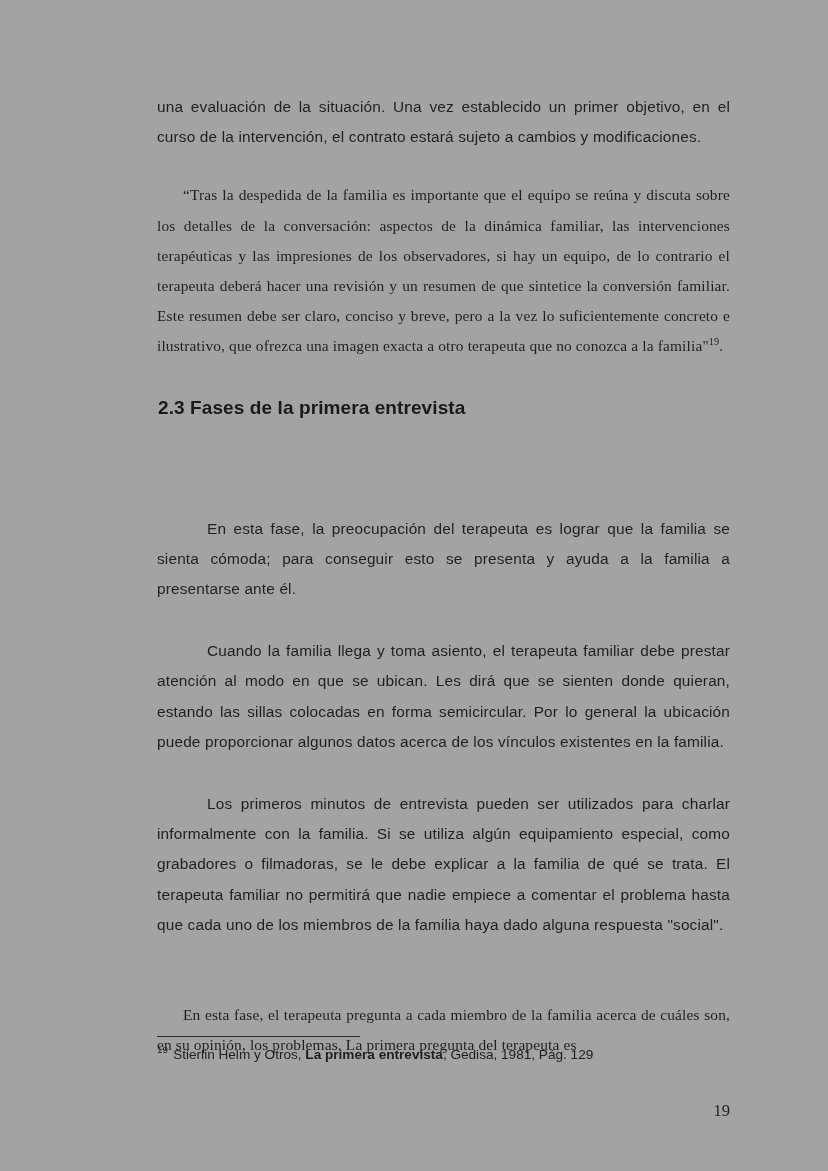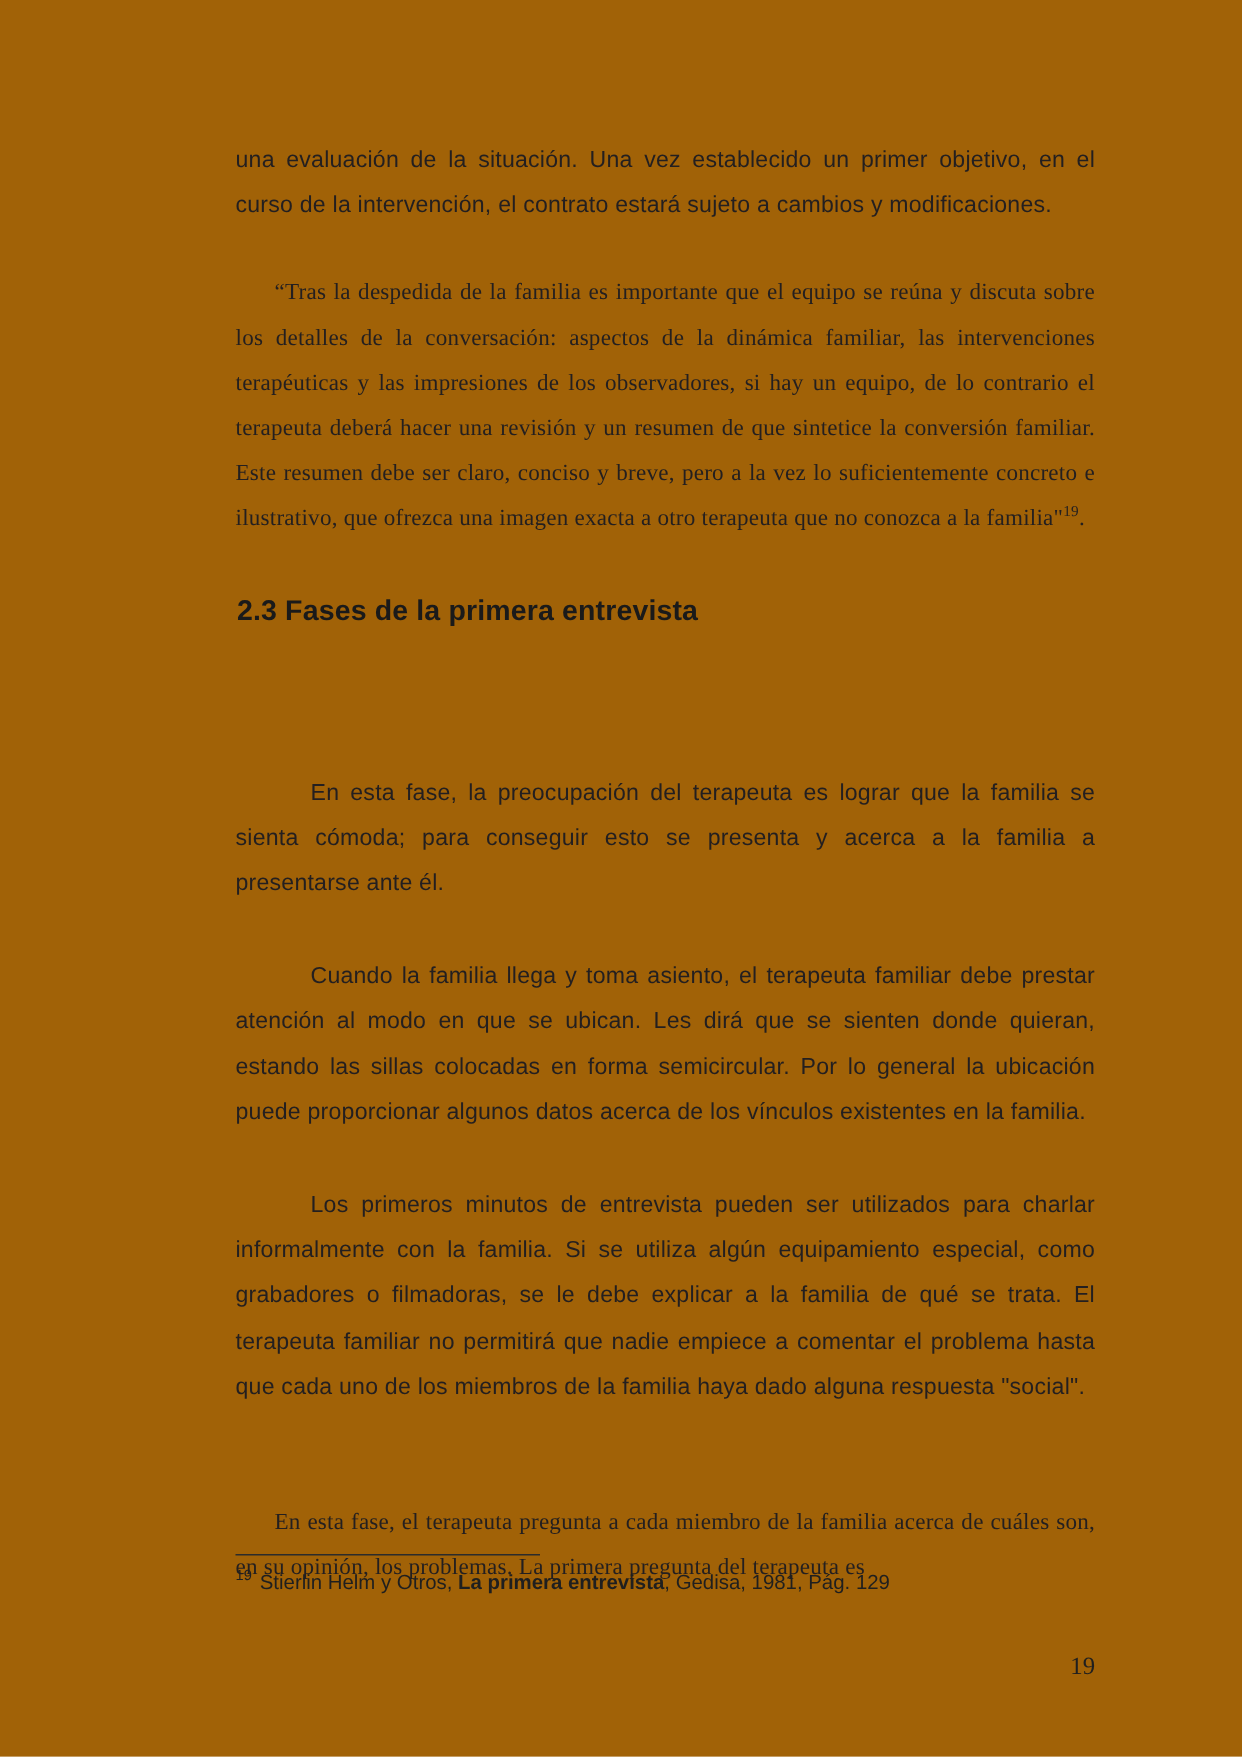--- a/index.html
+++ b/index.html
@@ -14,21 +14,21 @@
     position: relative;
     overflow: hidden;
     font-family: "Liberation Sans", sans-serif;
     color: #231f20;
     -webkit-font-smoothing: antialiased;
   }
 
   .page {
     position: absolute;
     inset: 0;
-    background: #a16207;
+    background: #a3a3a3;
   }
 
   
   .content {
     position: absolute;
     left: 157px;
     top: 92px;
     width: 573px;
   }
 
@@ -125,21 +125,21 @@
     <h2 class="heading">2.3 Fases de la primera entrevista</h2>
 
     <div class="gap-28"></div>
 
 
     <div class="gap-34"></div>
 
 
     <div class="gap-28"></div>
 
-    <p class="body indent-lg">En esta fase, la preocupación del terapeuta es lograr que la familia se sienta cómoda; para conseguir esto se presenta y acerca a la familia a presentarse ante él.</p>
+    <p class="body indent-lg">En esta fase, la preocupación del terapeuta es lograr que la familia se sienta cómoda; para conseguir esto se presenta y ayuda a la familia a presentarse ante él.</p>
 
     <div class="gap-32"></div>
 
     <p class="body indent-lg">Cuando la familia llega y toma asiento, el terapeuta familiar debe prestar atención al modo en que se ubican. Les dirá que se sienten donde quieran, estando las sillas colocadas en forma semicircular. Por lo general la ubicación puede proporcionar algunos datos acerca de los vínculos existentes en la familia.</p>
 
     <div class="gap-32"></div>
 
     <p class="body indent-lg">Los primeros minutos de entrevista pueden ser utilizados para charlar informalmente con la familia. Si se utiliza algún equipamiento especial, como grabadores o filmadoras, se le debe explicar a la familia de qué se trata. El terapeuta familiar no permitirá que nadie empiece a comentar el problema hasta que cada uno de los miembros de la familia haya dado alguna respuesta "social".</p>
 
     <div class="gap-32"></div>

